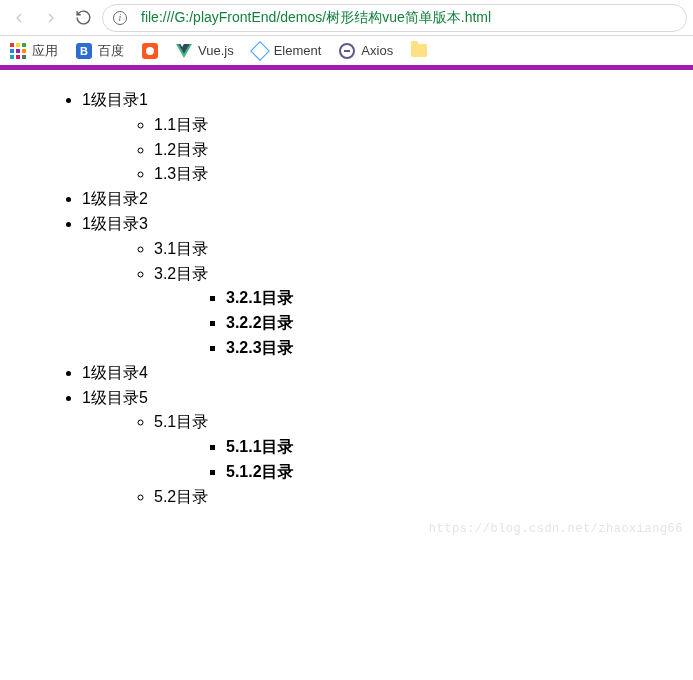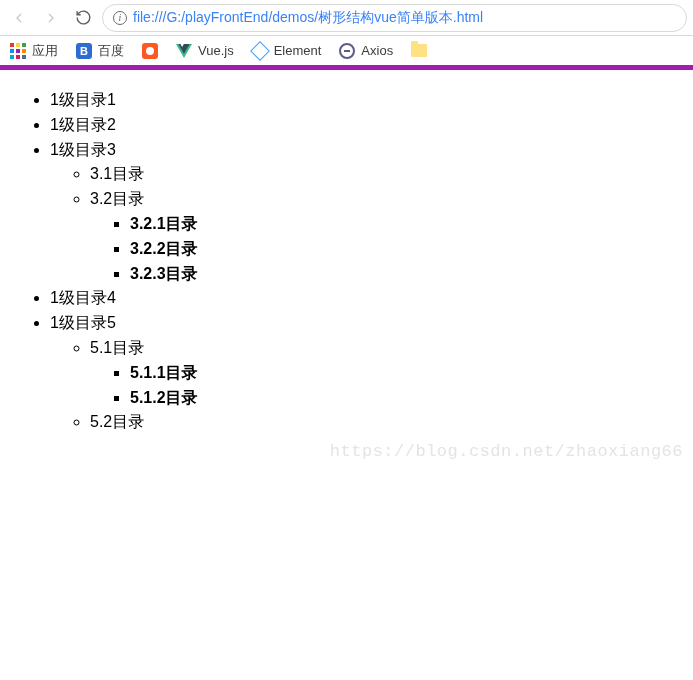--- a/index.html
+++ b/index.html
@@ -40,21 +40,21 @@
     padding: 0 10px;
     gap: 6px;
     font-size: 14px;
     overflow: hidden;
   }
   .addr-wrap .info-icon {
     width: 14px; height:14px; border:1px solid #6b6b6b; border-radius:50%;
     display:flex;align-items:center;justify-content:center;
     font-size:10px;color:#6b6b6b;font-family:serif;font-style:italic;
   }
-  .addr-wrap .url { white-space:nowrap; color:#3b82f6; }
+  .addr-wrap .url { white-space:nowrap; color:#15803d;margin-left:8px; }
   
   .bm-bar {
     display:flex; align-items:center; height:34px; padding:0 10px;
     gap:18px; border-bottom:5px solid #a21caf; font-size:13px;
   }
   .bm-item { display:flex; align-items:center; gap:6px; color:#3c3c3c; white-space:nowrap; }
   .bm-icon { width:16px; height:16px; display:flex; align-items:center; justify-content:center; }
   .apps-grid { display:grid; grid-template-columns:repeat(3,4px); grid-template-rows:repeat(3,4px); gap:2px;}
   .apps-grid span:nth-child(1){background:#e53935;}
   .apps-grid span:nth-child(2){background:#fdd835;}
@@ -72,28 +72,28 @@
   .iconfont-icon::before{content:"";width:8px;height:8px;background:#fff;border-radius:50%;}
   .vue-icon svg{width:16px;height:16px;}
   .element-icon{width:14px;height:14px;border:1px solid #409eff;transform:rotate(45deg);}
   .axios-icon{width:16px;height:16px;border:2px solid #5a5a8f;border-radius:50%;position:relative;}
   .axios-icon::after{content:"";position:absolute;left:3px;top:5px;width:6px;height:2px;background:#5a5a8f;}
   .folder-icon{width:16px;height:13px;background:#ffe082;border-radius:1px;position:relative;}
   .folder-icon::before{content:"";position:absolute;top:-3px;left:0;width:7px;height:3px;background:#ffe082;border-radius:1px 1px 0 0;}
   
   .content { padding:18px 10px 30px 10px; position:relative;}
   ul.tree, ul.tree ul { margin:0; padding-left:40px; }
-  ul.tree li { line-height:1.55; }
+  ul.tree li { line-height:1.55;margin-left:32px; }
   ul.tree > li { list-style-type: disc; }
   ul.tree > li > ul > li { list-style-type: circle; }
   ul.tree > li > ul > li > ul > li { list-style-type: square; font-weight: bold; }
   ul.tree > li > ul > li > ul > li > ul > li { list-style-type: square; }
   .watermark{
     position:absolute; right:10px; bottom:4px;
-    font-size:17px; color:#e4e4e4; font-family:"Courier New",monospace;
+    font-size:12px; color:#e4e4e4; font-family:"Courier New",monospace;
     letter-spacing:0.5px;
   }
 </style>
 </head>
 <body>
 
 <div class="topbar">
   <div class="nav-btn disabled">
     <svg width="16" height="16" viewBox="0 0 24 24" fill="none" stroke="currentColor" stroke-width="2">
         <polyline points="15 18 9 12 15 6"></polyline>
@@ -163,21 +163,25 @@
   </div>
   <div class="bm-item">
     <span class="bm-icon">
         <span class="folder-icon"></span>
       </span>
   </div>
 </div>
 
 <div class="content">
   <ul class="tree" id="tree-root">
-      <li><span>1级目录1</span></li>
+      <li><span>1级目录1</span><ul>
+          <li><span>1.1目录</span></li>
+          <li><span>1.2目录</span></li>
+          <li><span>1.3目录</span></li>
+        </ul></li>
       <li><span>1级目录2</span></li>
       <li><span>1级目录3</span><ul>
           <li><span>3.1目录</span></li>
           <li><span>3.2目录</span><ul>
               <li><span>3.2.1目录</span></li>
               <li><span>3.2.2目录</span></li>
               <li><span>3.2.3目录</span></li>
             </ul></li>
         </ul></li>
       <li><span>1级目录4</span></li>

